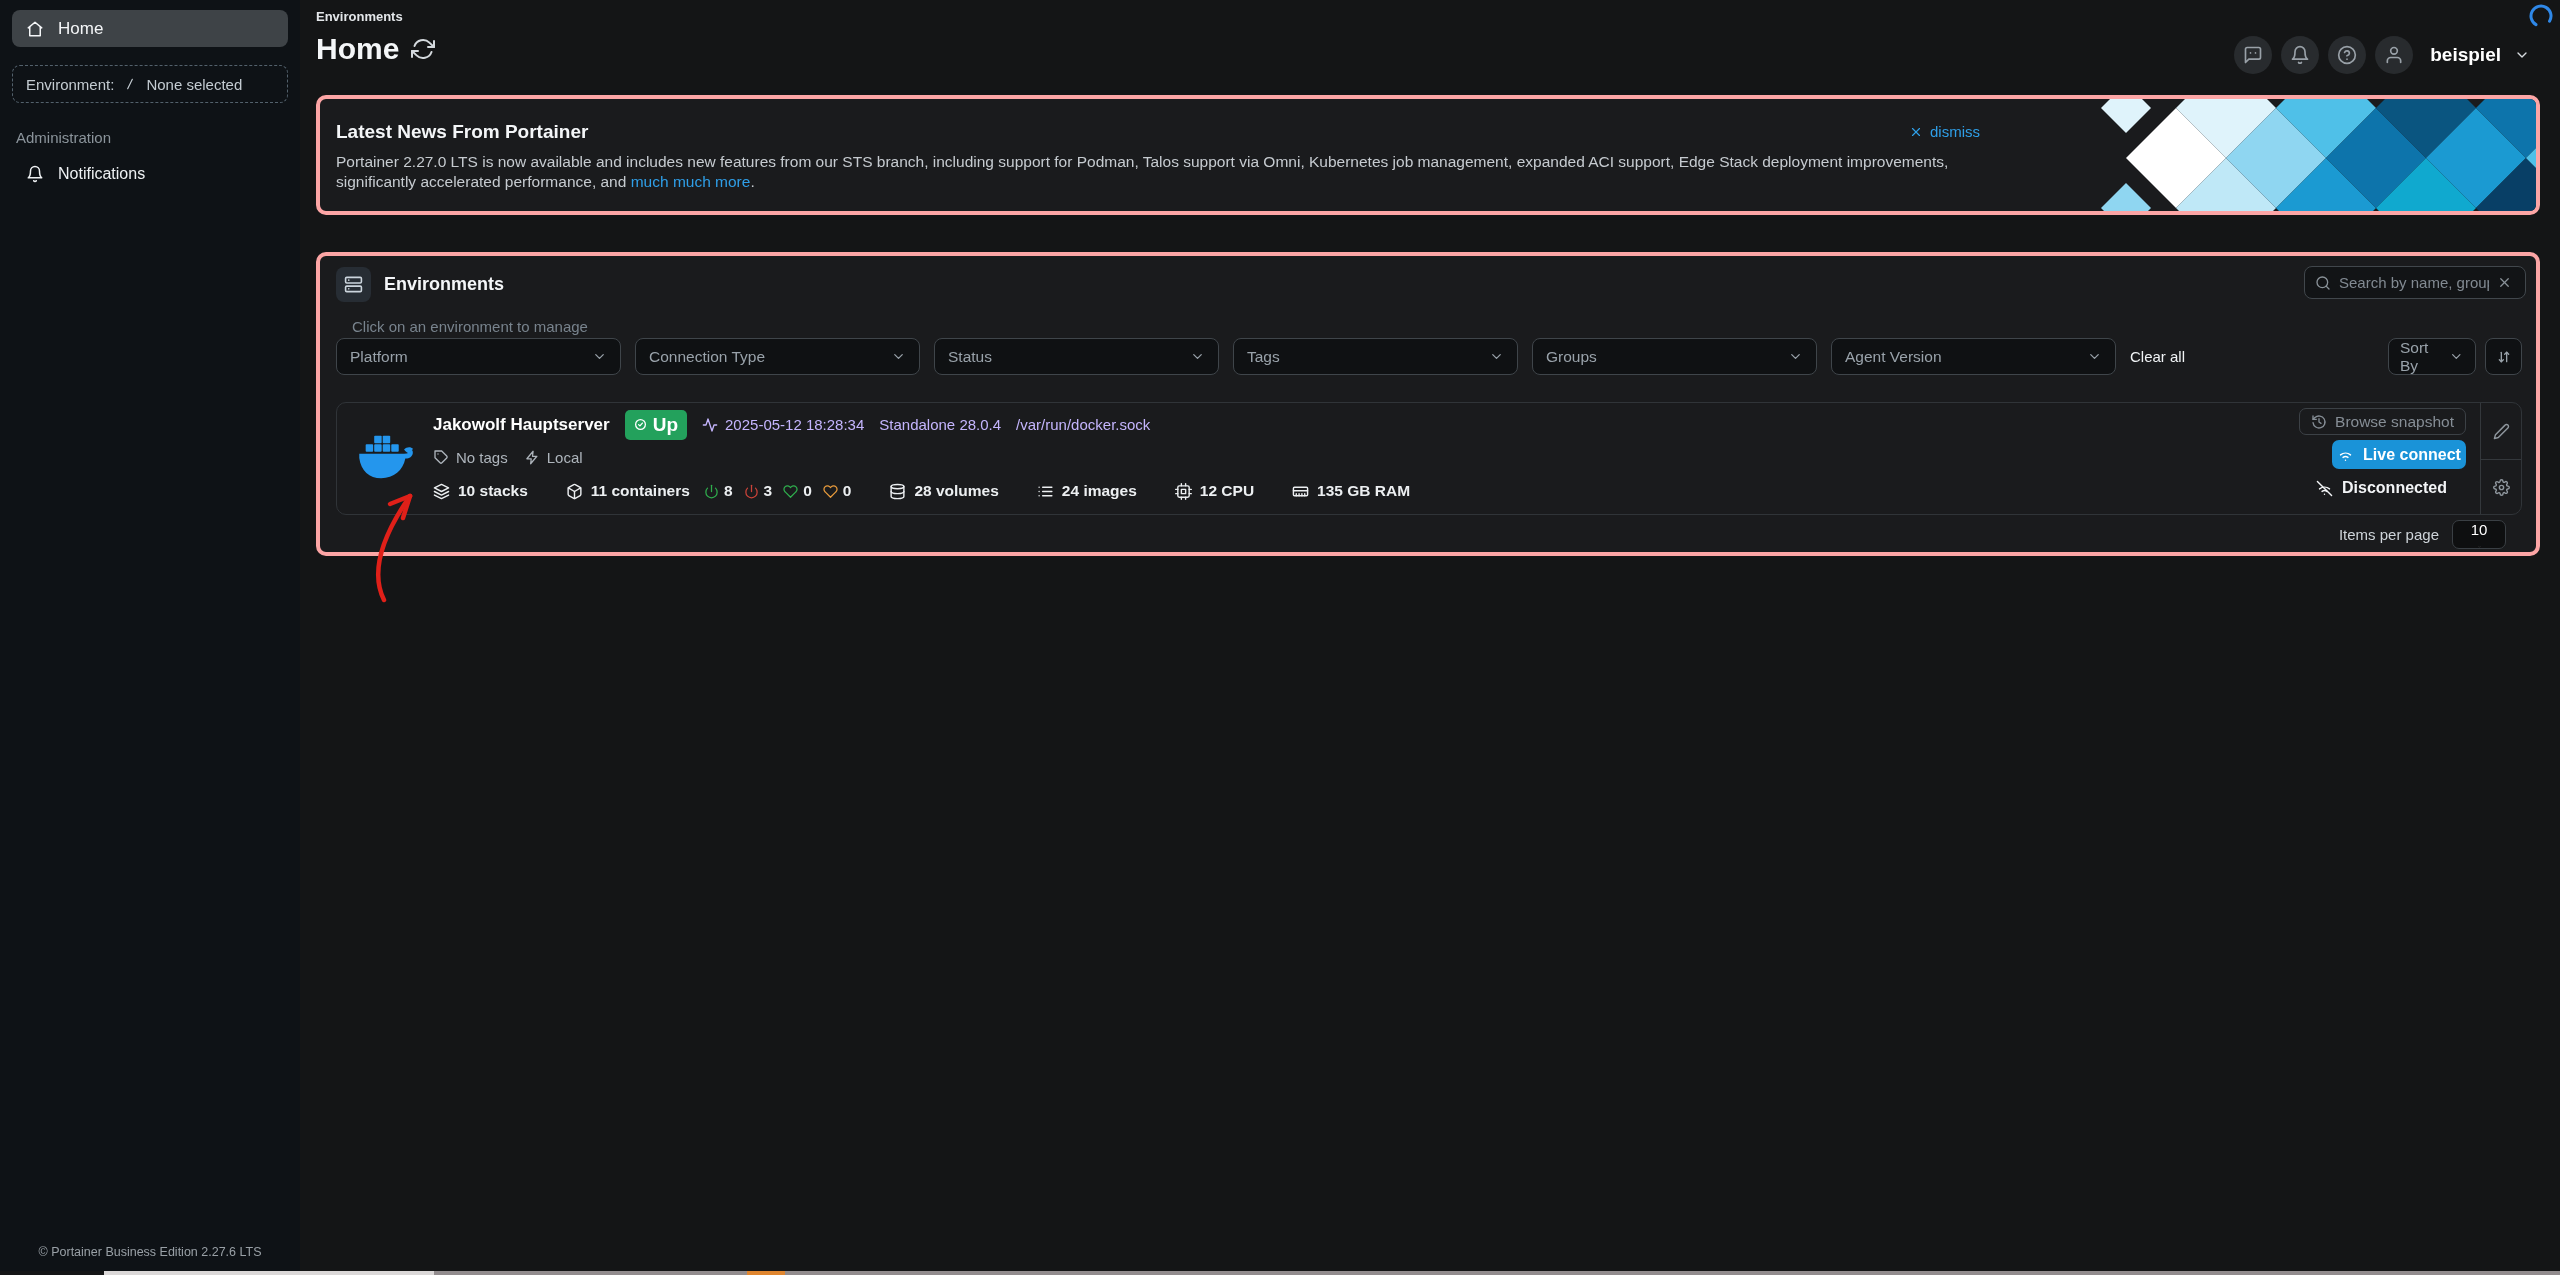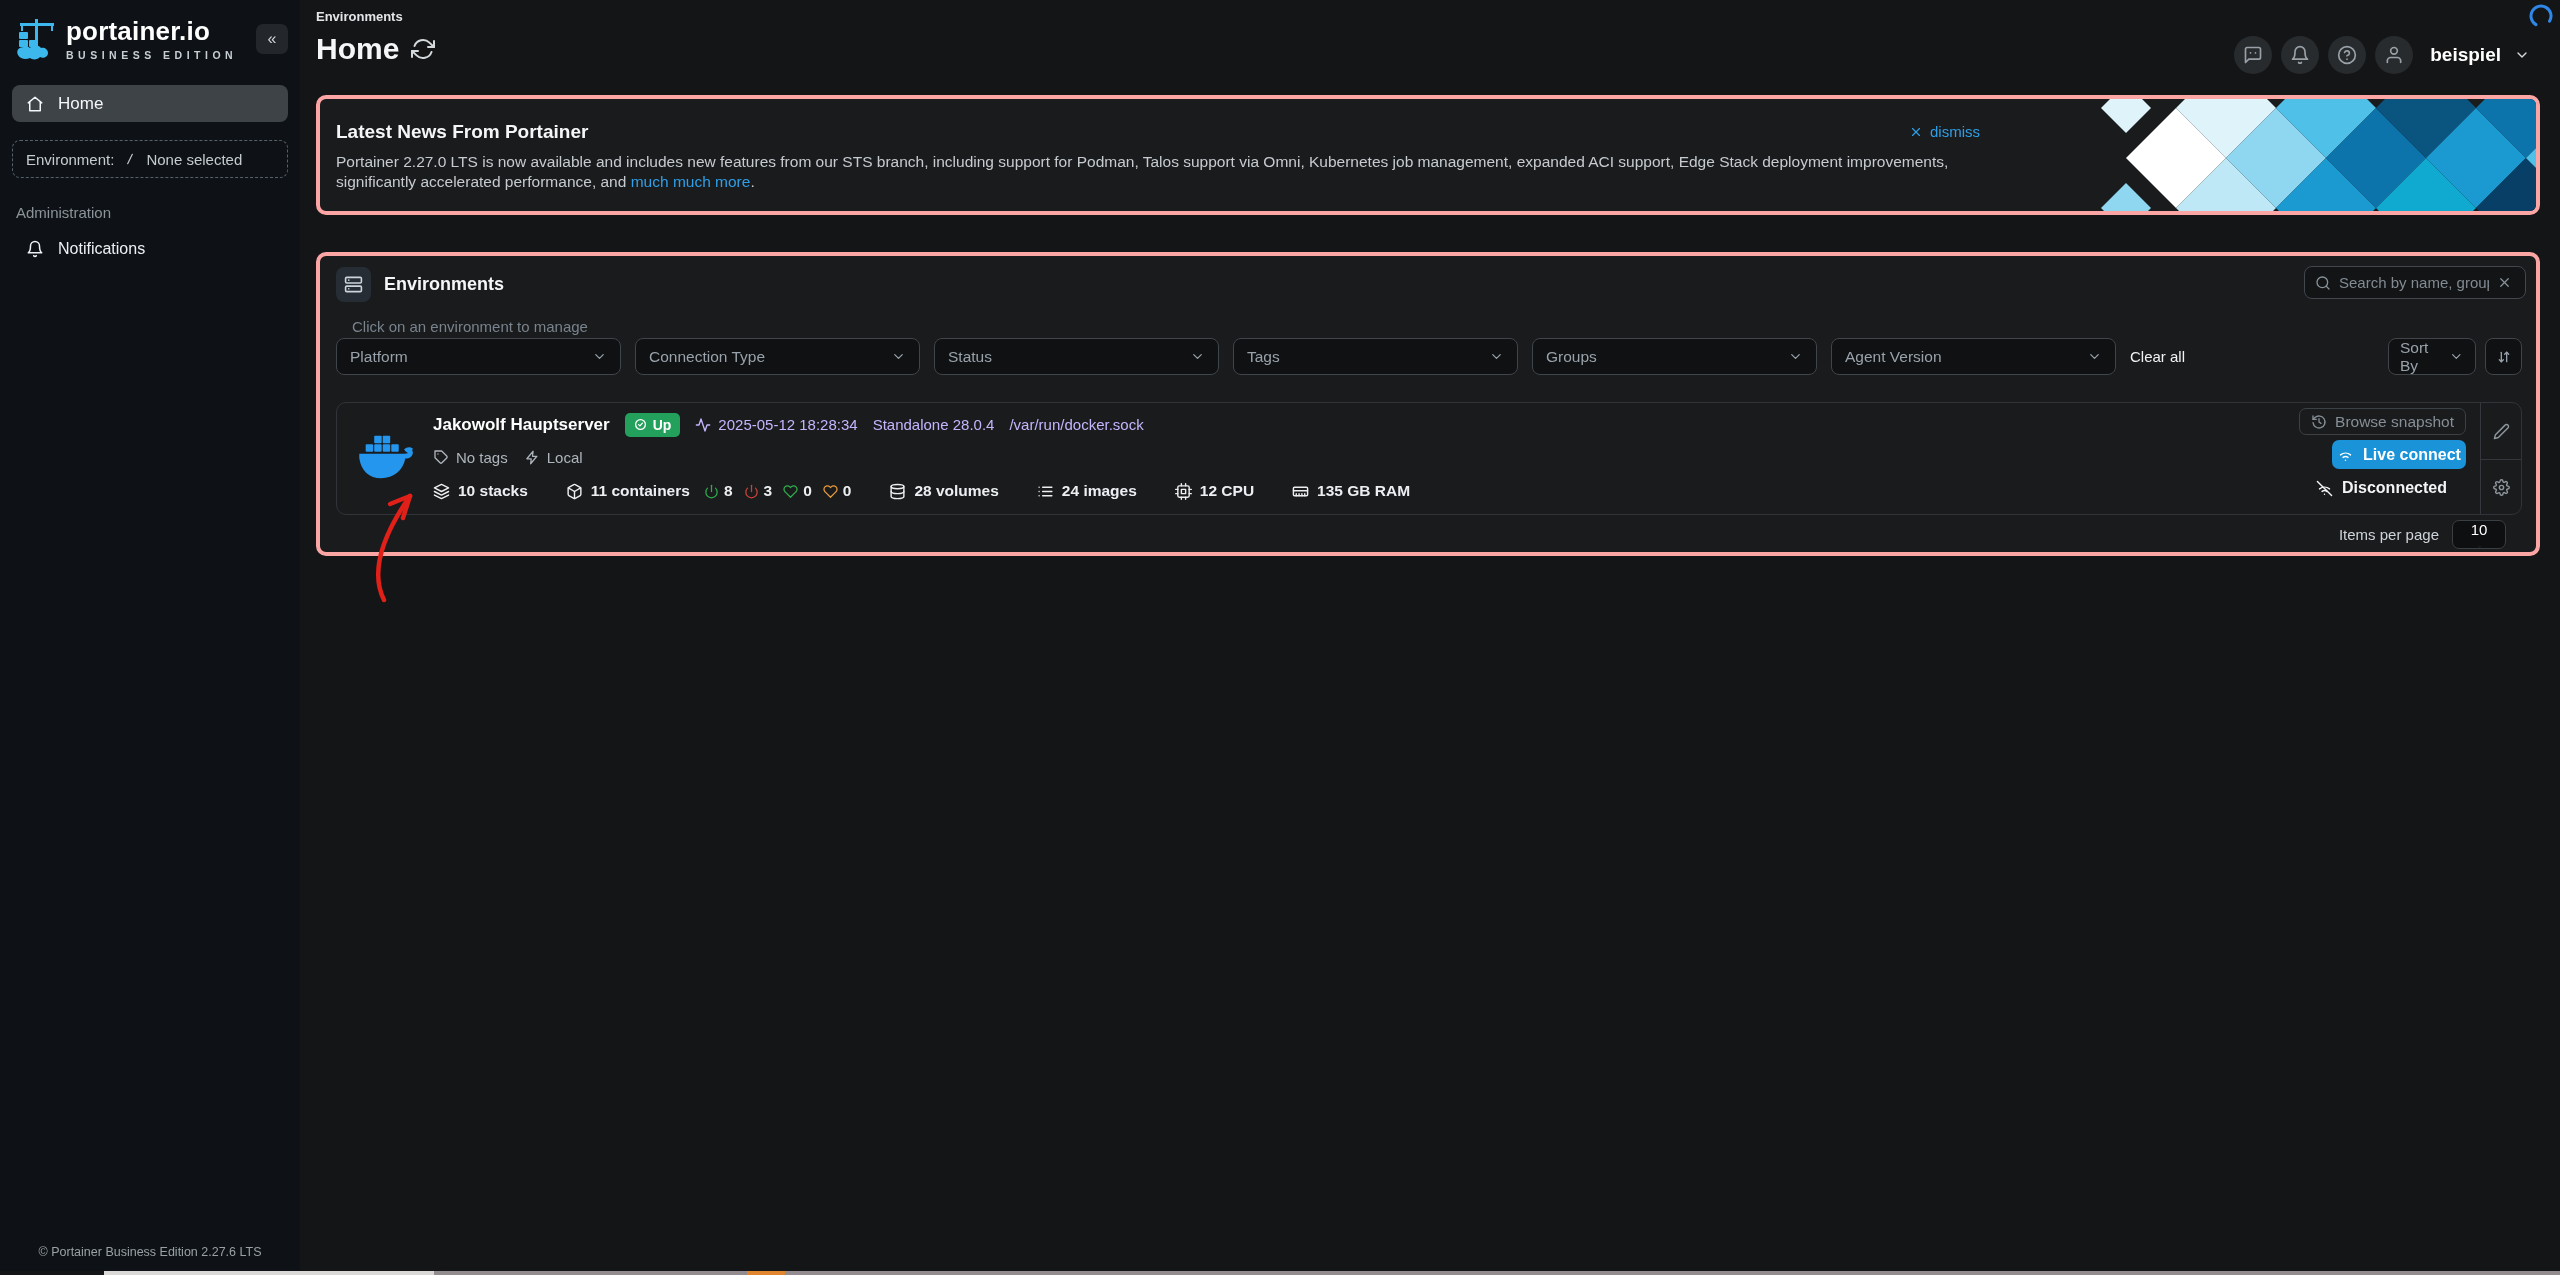--- a/index.html
+++ b/index.html
@@ -123,21 +123,21 @@
   .env-item {
     position:absolute; left:16px; right:14px; top:146px; height:113px;
     border:1px solid #303438; border-radius:10px; background:#1a1b1d; cursor:pointer;
   }
   .docker-logo { position:absolute; left:18px; top:26px; width:64px; height:56px; }
   .env-lines { position:absolute; left:96px; top:7px; }
   .env-line1 { display:flex; align-items:center; gap:15px; height:29px; }
   .env-name { font-size:17px; font-weight:700; color:#ffffff; }
   .badge-up {
     display:inline-flex; align-items:center; gap:6px; background:#23a15c; color:#ffffff;
-    font-size:14px; font-weight:600; padding:4px 9px; border-radius:5px;
+    font-size:19px; font-weight:600; padding:4px 9px; border-radius:5px;
   }
   .muted-group { display:flex; align-items:center; gap:7px; font-size:15px; color:#c4b5fd; }
   .env-line2 { display:flex; align-items:center; gap:17px; height:30px; margin-top:3px; font-size:15px; color:#aeb5bc; }
   .env-line2 .pair { display:flex; align-items:center; gap:7px; }
   .env-line3 { display:flex; align-items:center; margin-top:6px; height:26px; }
   .stat { display:flex; align-items:center; gap:8px; font-size:15.5px; font-weight:600; color:#eceff1; margin-right:38px; }
   .mini { display:flex; align-items:center; gap:5px; font-size:15.5px; font-weight:600; color:#eceff1; margin-right:11px; }
   .mini.last { margin-right:38px; }
   .green { color:#2fae4d; } .red { color:#cc4339; } .orange { color:#e89b3c; }
 
@@ -179,39 +179,20 @@
   .red-arrow { position:absolute; left:366px; top:482px; z-index:5; }
   .bottom-strip { position:absolute; bottom:0; left:0; right:0; height:4px; background:#141516; z-index:6; }
   .strip-thumb { position:absolute; left:104px; right:0; top:0; height:4px; background:#928c8e; cursor:pointer; }
   .strip-light { position:absolute; left:104px; width:330px; top:0; height:4px; background:#dbd8d8; }
   .strip-orange { position:absolute; left:747px; width:38px; top:0; height:4px; background:#e0862f; }
 </style>
 </head>
 <body>
 
 <aside class="sidebar">
-  <div class="logo-row">
-    <svg class="logo-mark" viewBox="0 0 42 44">
-      <g fill="#3cb8ed">
-        <rect x="19" y="2" width="3" height="28"></rect>
-        <rect x="4" y="6" width="34" height="3"></rect>
-        <rect x="35" y="9" width="2" height="5"></rect>
-        <rect x="5" y="9" width="2" height="5"></rect>
-        <rect x="3" y="15" width="9" height="7" rx="1"></rect>
-        <rect x="3" y="23" width="9" height="7" rx="1"></rect>
-        <rect x="13" y="23" width="9" height="7" rx="1"></rect>
-        <path d="M8 30 C2 30 0 34 2 38 C4 42 10 43 14 41 C16 43 22 43 24 40 C27 42 32 40 32 36 C32 32 28 30 25 31 C23 28 16 27 14 31 C12 29 9 29 8 30 Z"></path>
-      </g>
-    </svg>
-    <div class="logo-text">
-      <div class="logo-title">portainer.io</div>
-      <div class="logo-sub">BUSINESS EDITION</div>
-    </div>
-    <button class="collapse-btn">«</button>
-  </div>
 
   <div class="nav-home">
     <svg class="ic" width="18" height="18" viewBox="0 0 24 24">
         <path d="M3 10.5 12 3l9 7.5"></path>
         <path d="M5 9.5V21h14V9.5"></path>
       </svg>
     <span>Home</span>
   </div>
 
   <div class="env-select">

